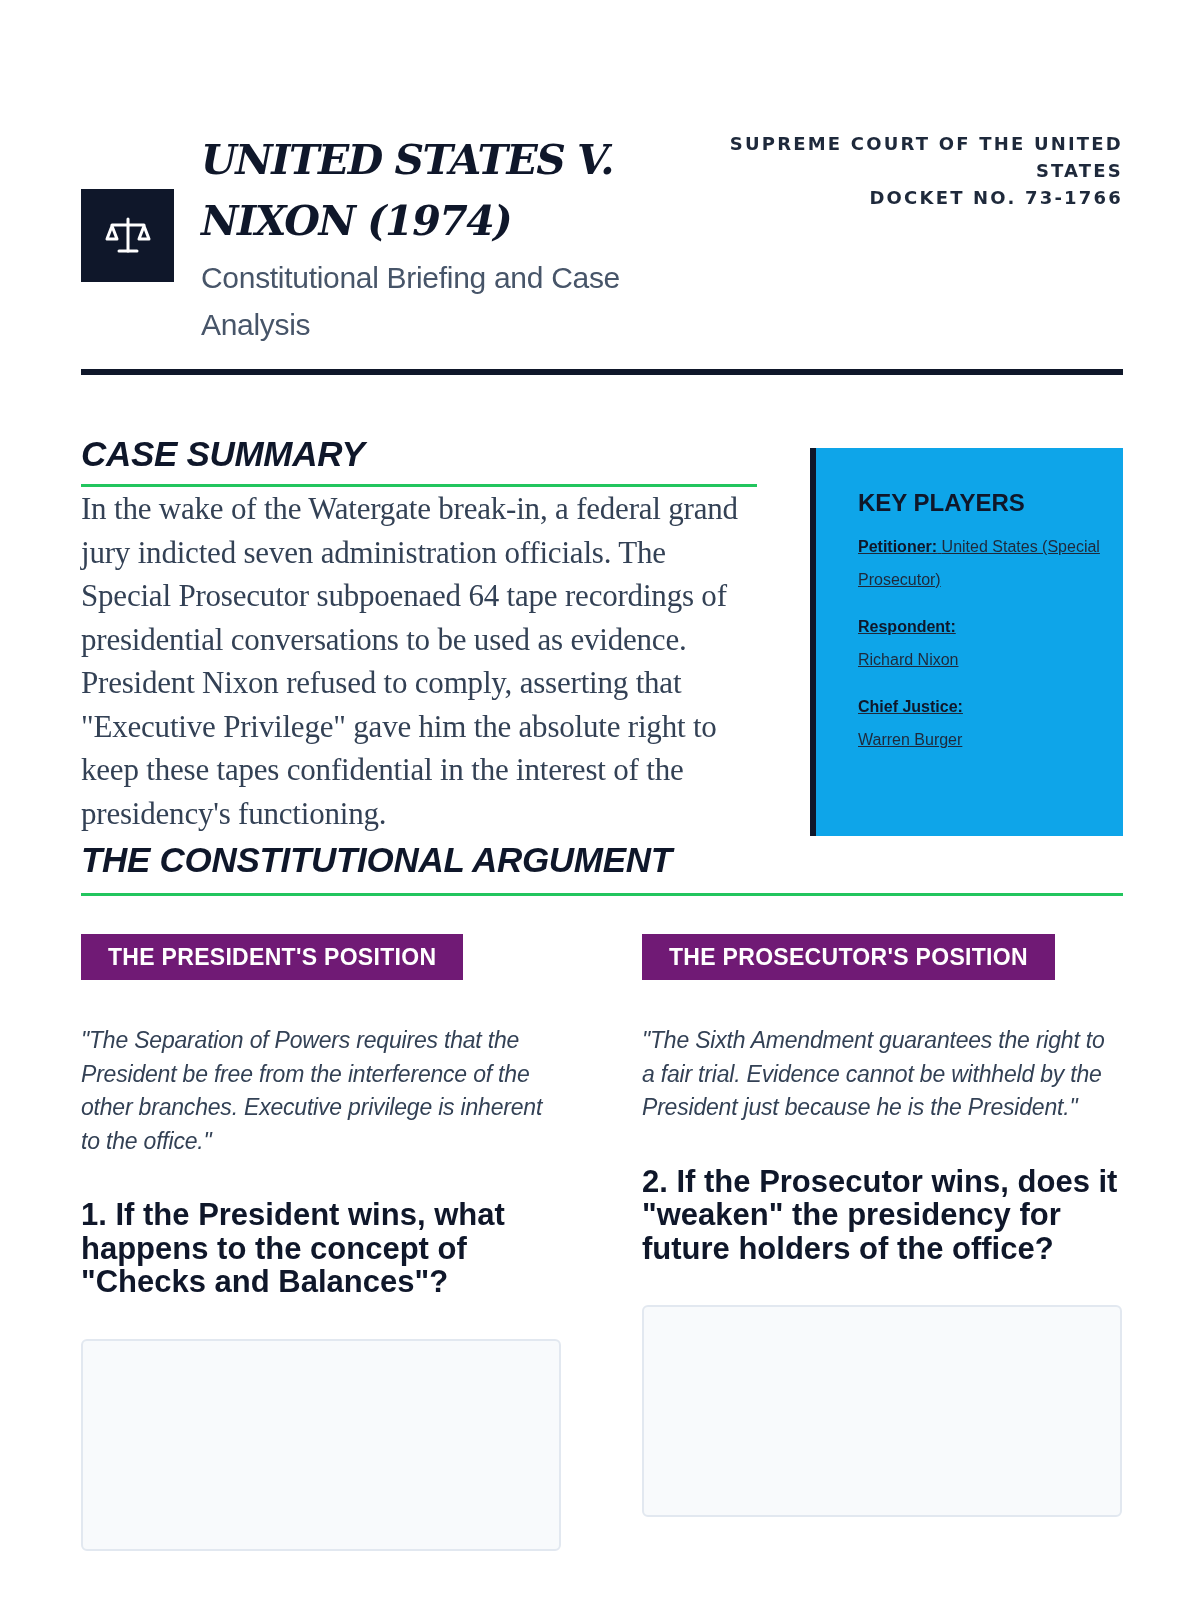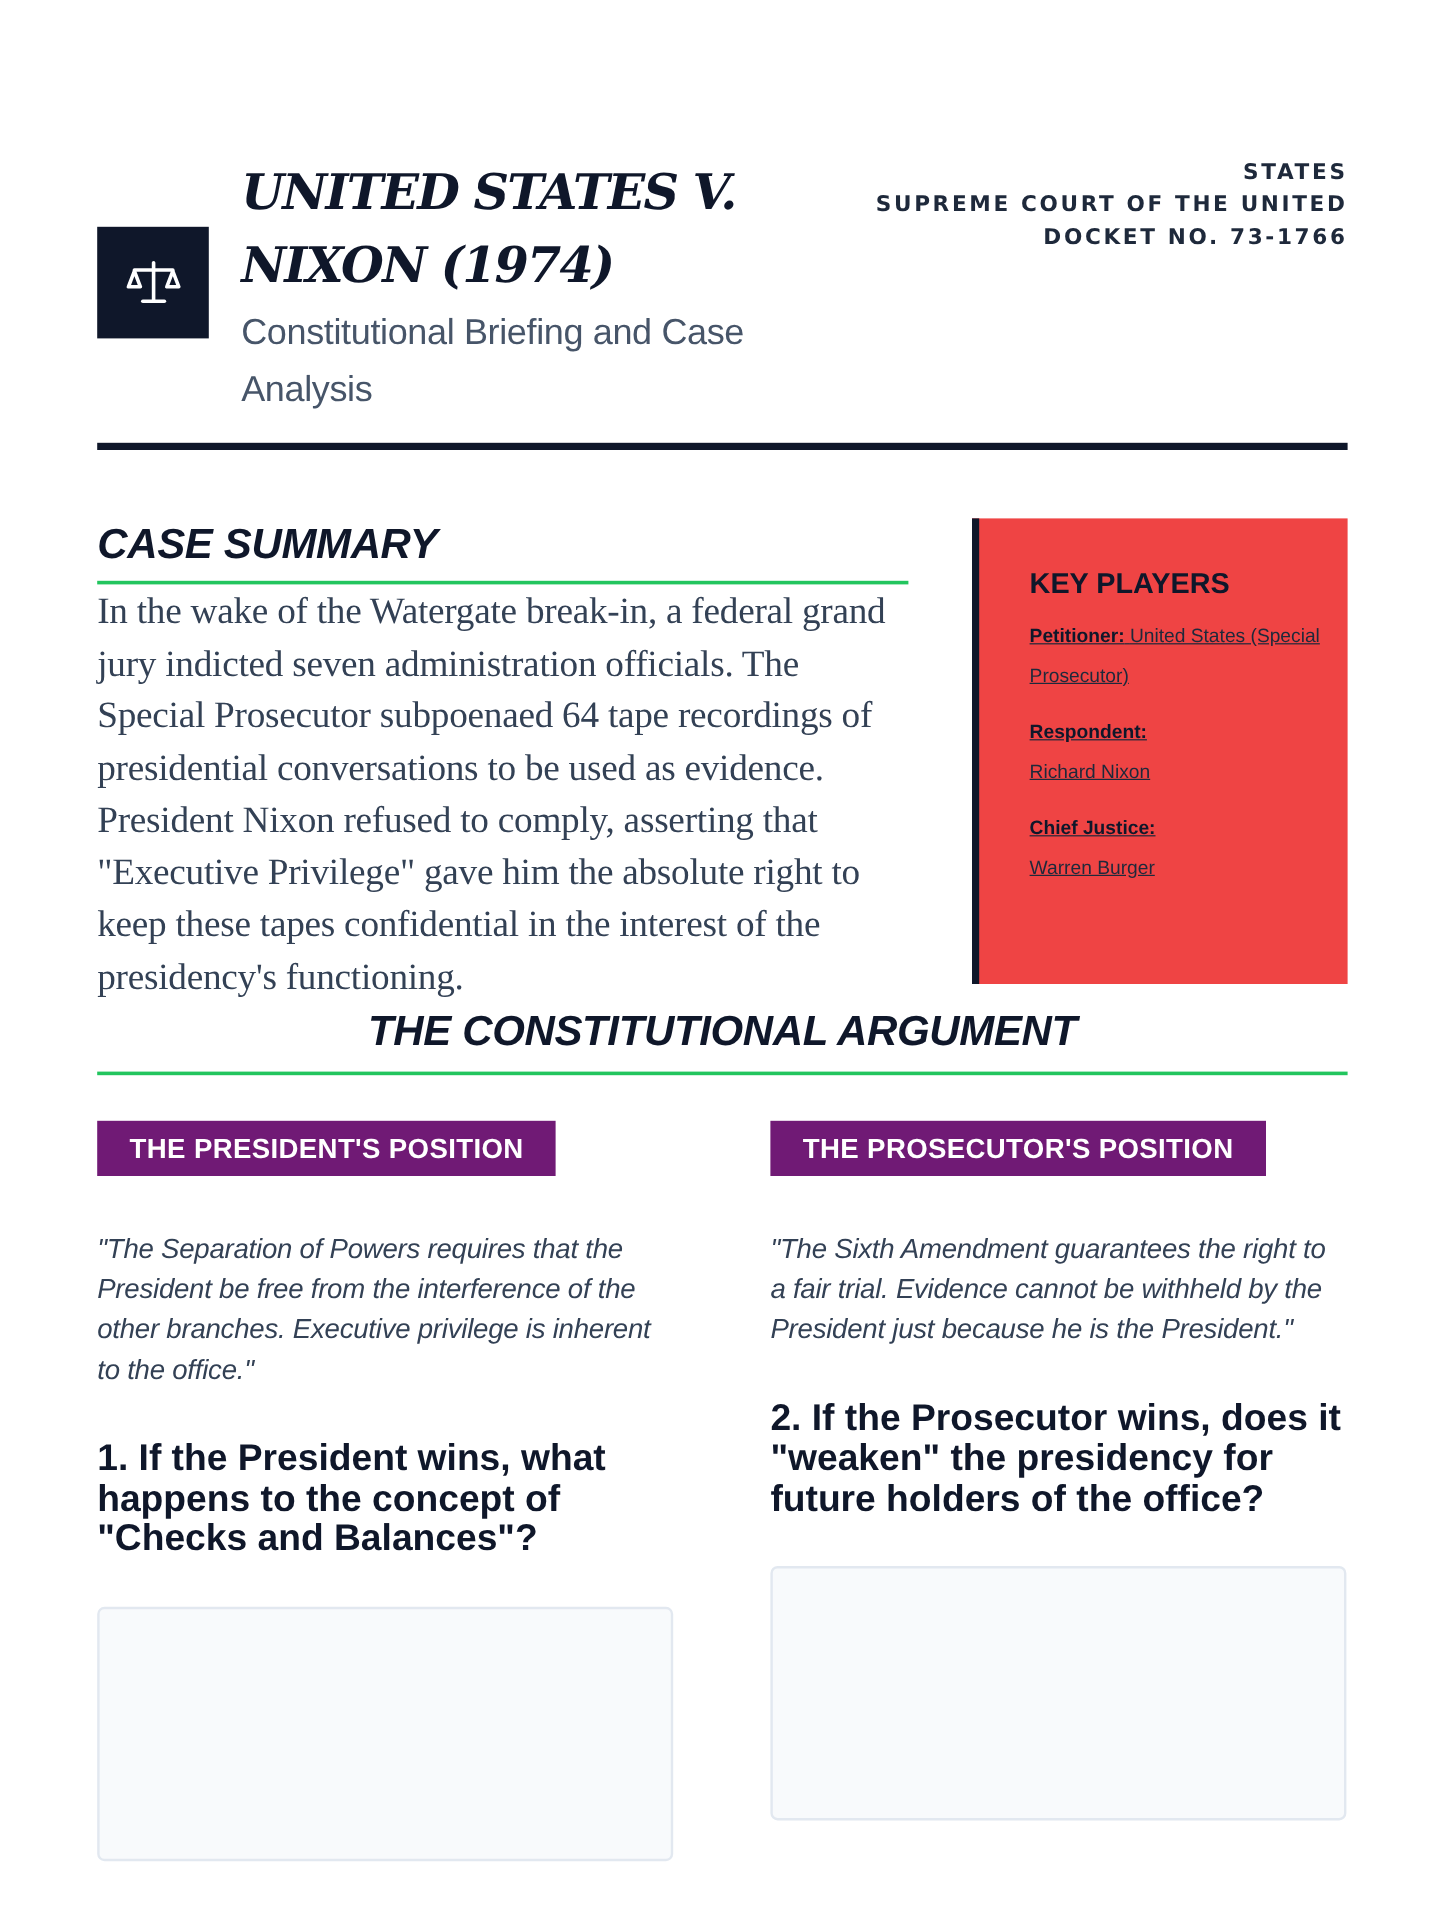--- a/index.html
+++ b/index.html
@@ -44,32 +44,32 @@
     .section-heading {
       font-family: "Liberation Sans", sans-serif; font-weight: bold;
       font-size: 35px; line-height: 40px; color: #0f172a; letter-spacing: -0.3px;
       padding-bottom: 10px; border-bottom: 3px solid #22c55e; font-style: italic;
     }
     .summary-text {
       font-family: "Liberation Serif", serif; font-size: 31px; line-height: 43.5px;
       color: #334155; letter-spacing: -0.2px;
     }
     .key-players {
-      position: absolute; left: 729px; top: 54px; width: 313px; height: 388px;
-      background: #ef4444; border-left: 6px solid #0f172a;
+      position: absolute; left: 729px; top: 70px; width: 313px; height: 388px;
+      background: #0ea5e9; border-left: 6px solid #0f172a;
       padding: 40px 20px 20px 42px;
       font-family: "Liberation Sans", sans-serif; color: #1e293b;
     }
     .kp-title { font-weight: bold; font-size: 24px; line-height: 30px; color: #0f172a; margin-bottom: 12px; }
     .kp-item { font-size: 16px; line-height: 33px; margin-bottom: 14px; color: #1e293b; text-decoration: underline; }
     .kp-label { font-weight: bold; color: #0f172a; }
 
     
     .argument { position: absolute; left: 0; top: 840px; width: 1042px; }
-    .argument .section-heading { padding-bottom: 13px; text-align: center; }
+    .argument .section-heading { padding-bottom: 13px; }
     .positions { position: relative; margin-top: 38px; height: 700px; }
     .col { position: absolute; top: 0; width: 480px; }
     .col.left { left: 0; }
     .col.right { left: 561px; }
     .badge {
       display: inline-block; background: #701a75; color: #ffffff;
       font-family: "Liberation Sans", sans-serif; font-weight: bold;
       font-size: 23px; line-height: 46px; padding: 0 27px; letter-spacing: 0.3px;
     }
     .quote {
@@ -107,22 +107,22 @@
         <span>UNITED STATES V.</span><br>
         <span>NIXON (1974)</span>
       </h1>
       <div class="case-subtitle">
         <span>Constitutional Briefing and Case</span><br>
         <span>Analysis</span>
       </div>
     </div>
 
     <div class="court-info">
+      <div>SUPREME COURT OF THE UNITED</div>
       <div>STATES</div>
-      <div>SUPREME COURT OF THE UNITED</div>
       <div>DOCKET NO. 73-1766</div>
     </div>
 
     <div class="header-rule"></div>
   </header>
 
   <section class="summary-row">
     <div class="summary-main">
       <h2 class="section-heading">CASE SUMMARY</h2>
       <p class="summary-text">In the wake of the Watergate break-in, a federal grand jury indicted seven administration officials. The Special Prosecutor subpoenaed 64 tape recordings of presidential conversations to be used as evidence. President Nixon refused to comply, asserting that "Executive Privilege" gave him the absolute right to keep these tapes confidential in the interest of the presidency's functioning.</p>

